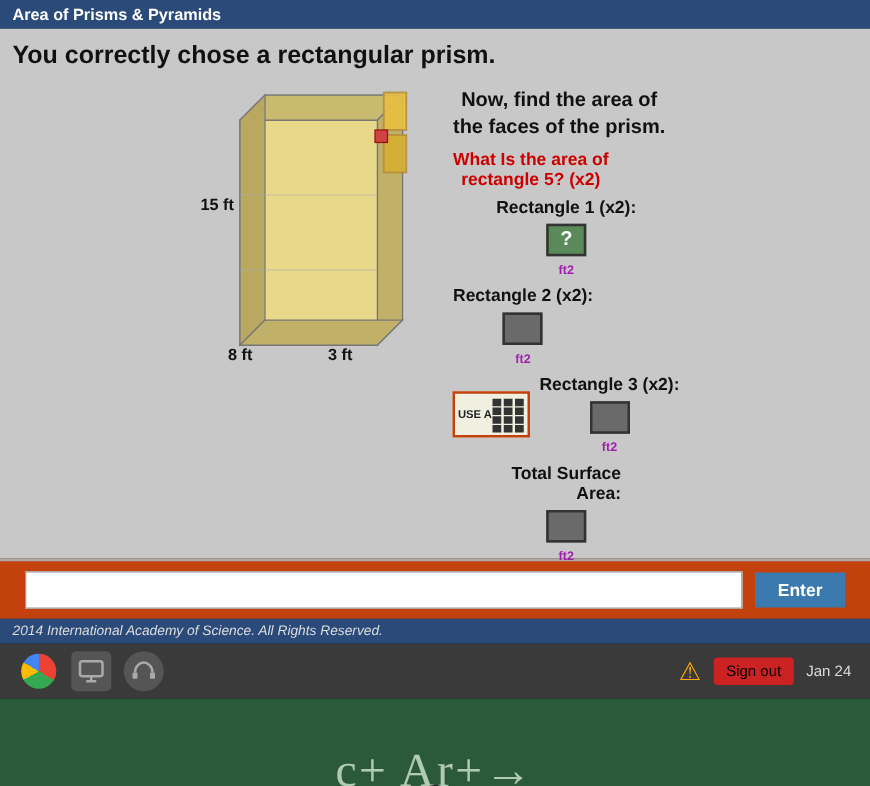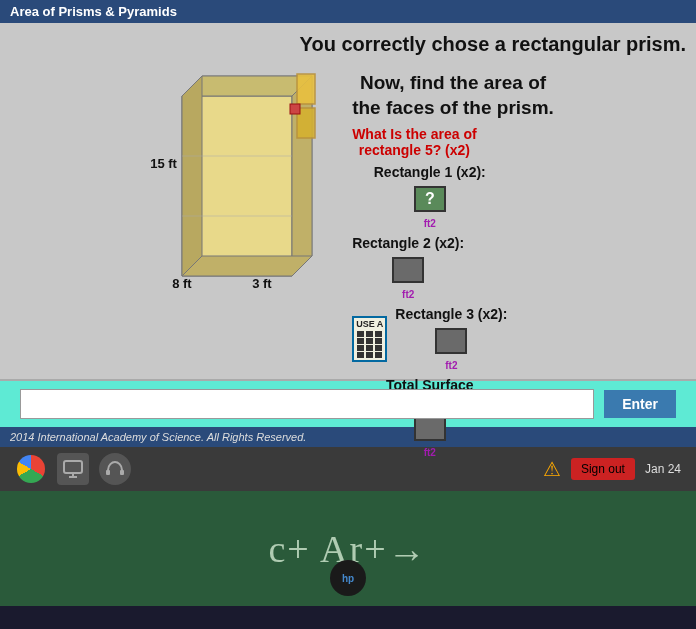--- a/index.html
+++ b/index.html
@@ -17,24 +17,24 @@
       color: white;
       padding: 4px 10px;
       font-size: 13px;
       font-weight: bold;
     }
 
     
     .main-content {
       background: #c8c8c8;
       width: 100%;
-      height: 356px;
+      height: 424px;
       display: flex;
       flex-direction: column;
-      align-items: flex-end;
+      align-items: flex-start;
       padding: 10px;
     }
 
     .headline {
       font-size: 20px;
       font-weight: bold;
       color: #111;
       margin-bottom: 10px;
       text-align: center;
     }
@@ -89,21 +89,21 @@
     
     .right-panel {
       display: flex;
       flex-direction: column;
       align-items: flex-start;
       gap: 6px;
       margin-top: 5px;
     }
 
     .sub-headline {
-      font-size: 19px;
+      font-size: 16px;
       font-weight: bold;
       color: #111;
       text-align: center;
       line-height: 1.3;
     }
 
     .highlight-row {
       display: flex;
       flex-direction: column;
       align-items: center;
@@ -155,25 +155,25 @@
 
     .ft2-label {
       font-size: 10px;
       font-weight: bold;
       color: #a21caf;
     }
 
     
     .calc-btn {
       background: #f0f0e0;
-      border: 2px solid #0369a1;
+      border: 2px solid #c2410c;
       padding: 2px;
       cursor: pointer;
       display: flex;
-      flex-direction: column;
+      flex-direction: row;
       align-items: center;
     }
 
     .use-a-label {
       font-size: 9px;
       font-weight: bold;
       color: #222;
       line-height: 1;
     }
 
@@ -185,21 +185,21 @@
     }
 
     .calc-dot {
       width: 7px;
       height: 6px;
       background: #333;
     }
 
     
     .input-area {
-      background: #5eead4;
+      background: #c2410c;
       border-top: 2px solid #aaa;
       width: 100%;
       padding: 8px 20px;
       display: flex;
       align-items: center;
       gap: 10px;
     }
 
     .text-input {
       flex: 1;

